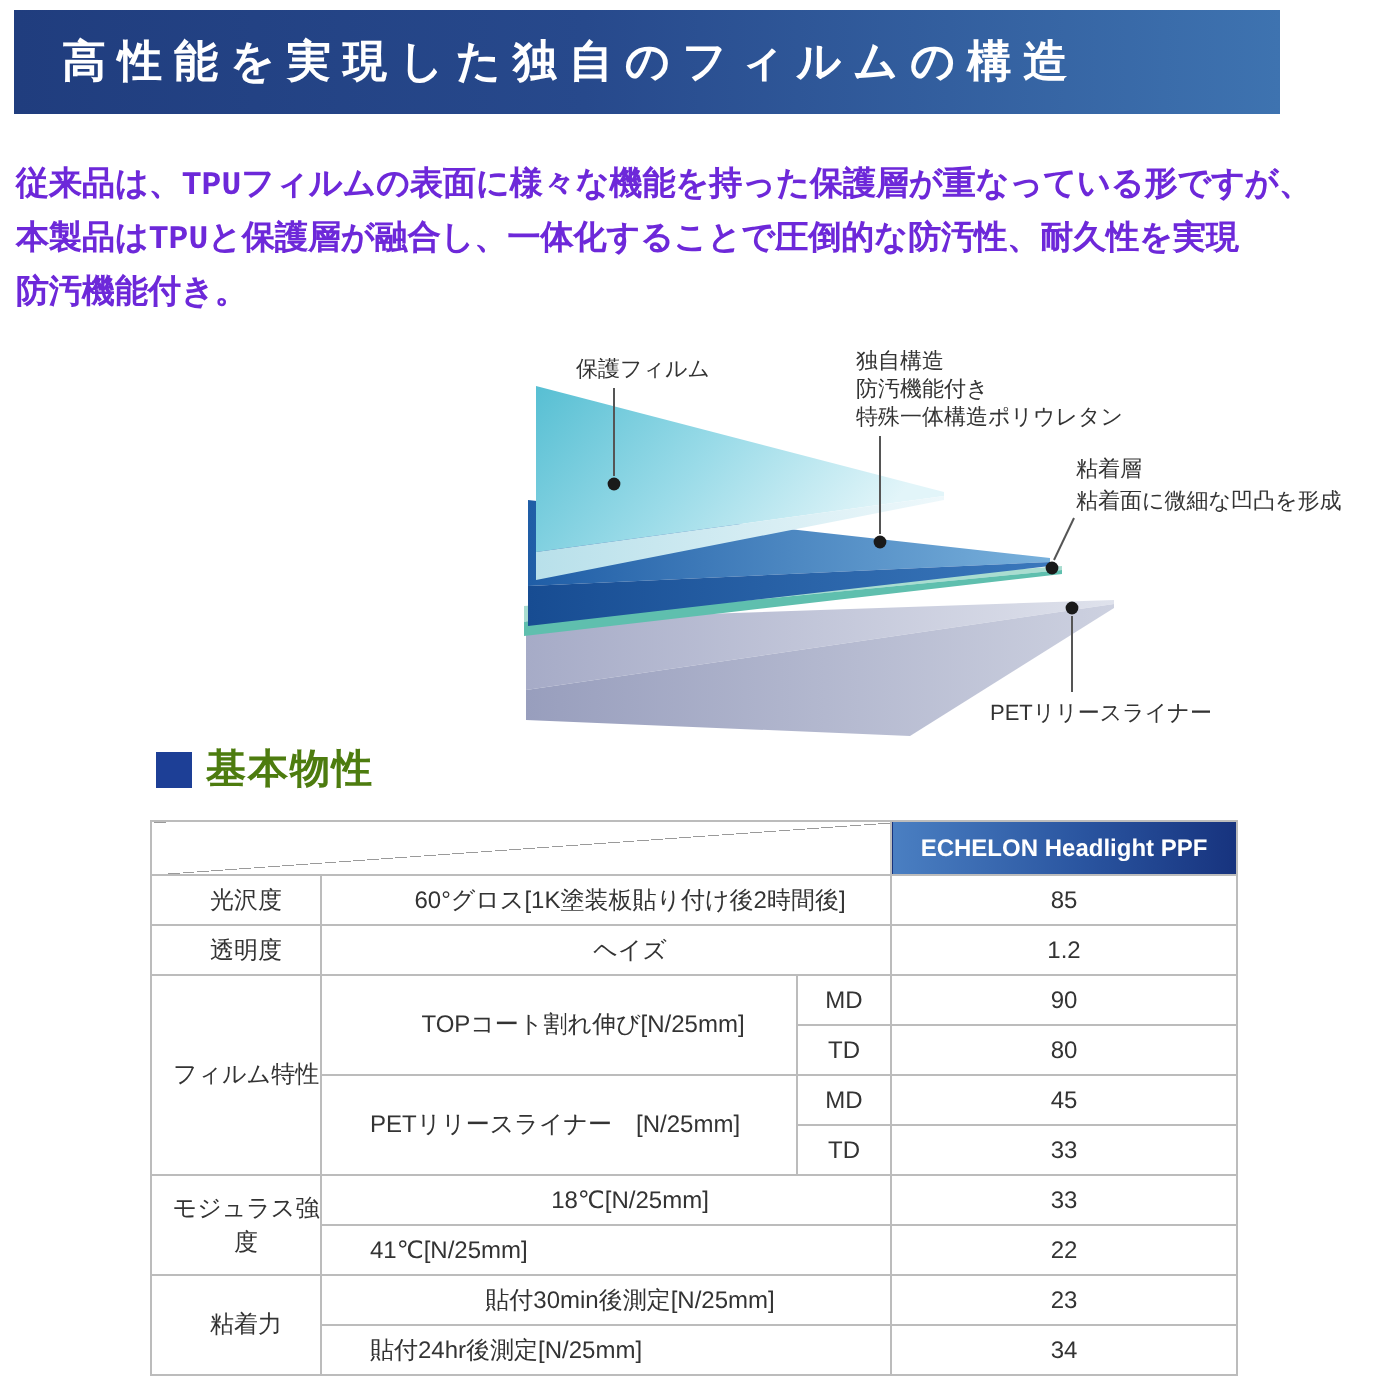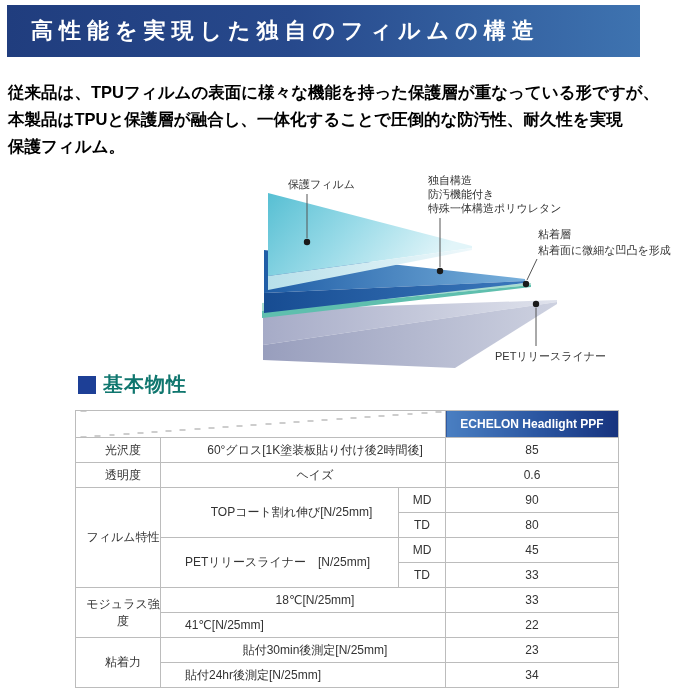--- a/index.html
+++ b/index.html
@@ -9,31 +9,31 @@
 
   
   .titlebar { position:absolute; left:7px; top:5px; right:0; height:52px;
               background:linear-gradient(to right,#203d7e 0%,#27498c 45%,#3e73b0 100%);
               display:flex; align-items:center; padding-left:24px; }
   .titlebar h1 { color:#ffffff; font-family:"Liberation Serif","DejaVu Serif",serif;
                  font-size:22px; font-weight:700; letter-spacing:6px; }
 
   
   .intro { position:absolute; left:8px; top:79px; width:688px;
-           font-size:16.5px; font-weight:600; color:#000000; line-height:27px; }
+           font-size:16.5px; font-weight:600; color:#6d28d9; line-height:27px;font-family:Liberation Mono, monospace; }
 
   
   .diagram { position:absolute; left:250px; top:172px; width:450px; height:200px; }
   .diagram text { font-family:"Liberation Sans","DejaVu Sans",sans-serif;
                   font-size:11px; fill:#333333; }
 
   
   .section-head { position:absolute; left:78px; top:371px; display:flex; align-items:center; }
   .section-head .sq { width:18px; height:18px; background:#1d3f96; margin-right:7px; }
-  .section-head .txt { font-size:20px; font-weight:700; color:#0f766e; letter-spacing:1px; }
+  .section-head .txt { font-size:20px; font-weight:700; color:#4d7c0f; letter-spacing:1px; }
 
   
   .spec-table { position:absolute; left:75px; top:410px; border-collapse:collapse;
                 table-layout:fixed; width:543px; font-size:12px; color:#333; }
   .spec-table td, .spec-table th { border:1px solid #bcbcbc; height:25px;
                 padding:0; font-weight:400; }
   .spec-table { border:1px solid #8f8f8f; }
   .spec-table tr.sec > td { border-top:1px solid #8f8f8f;text-align:center; }
   .spec-table .diag { position:relative; height:27px; background:#fff;
       background-image:linear-gradient(to bottom right,
@@ -50,21 +50,21 @@
 
 <div class="page">
 
   <div class="titlebar">
     <h1>高性能を実現した独自のフィルムの構造</h1>
   </div>
 
   <div class="intro">
     <div>従来品は、TPUフィルムの表面に様々な機能を持った保護層が重なっている形ですが、</div>
     <div>本製品はTPUと保護層が融合し、一体化することで圧倒的な防汚性、耐久性を実現</div>
-    <div>保護フィルム。</div>
+    <div>防汚機能付き。</div>
   </div>
 
   <svg class="diagram" viewBox="0 0 450 200" width="450" height="200">
     <defs>
       <linearGradient id="cyanGrad" x1="0" y1="0" x2="1" y2="0.35">
         <stop offset="0" stop-color="#57bfd3"></stop>
           <stop offset="0.5" stop-color="#9adbe8"></stop>
           <stop offset="1" stop-color="#e2f5f9"></stop>
       </linearGradient>
       <linearGradient id="cyanEdge" x1="0" y1="0" x2="1" y2="0">
@@ -155,21 +155,21 @@
       <th class="prodhead">ECHELON Headlight PPF</th>
     </tr>
     <tr class="sec">
       <td class="prop">光沢度</td>
       <td class="cond" colspan="2">60°グロス[1K塗装板貼り付け後2時間後]</td>
       <td class="val">85</td>
     </tr>
     <tr class="sec">
       <td class="prop">透明度</td>
       <td class="cond" colspan="2">ヘイズ</td>
-      <td class="val">0.6</td>
+      <td class="val">1.2</td>
     </tr>
     <tr class="sec">
       <td class="prop" rowspan="4">フィルム特性</td>
       <td class="cond" rowspan="2">TOPコート割れ伸び[N/25mm]</td>
       <td class="dir">MD</td>
       <td class="val">90</td>
     </tr>
     <tr>
       <td class="dir">TD</td>
       <td class="val">80</td>

